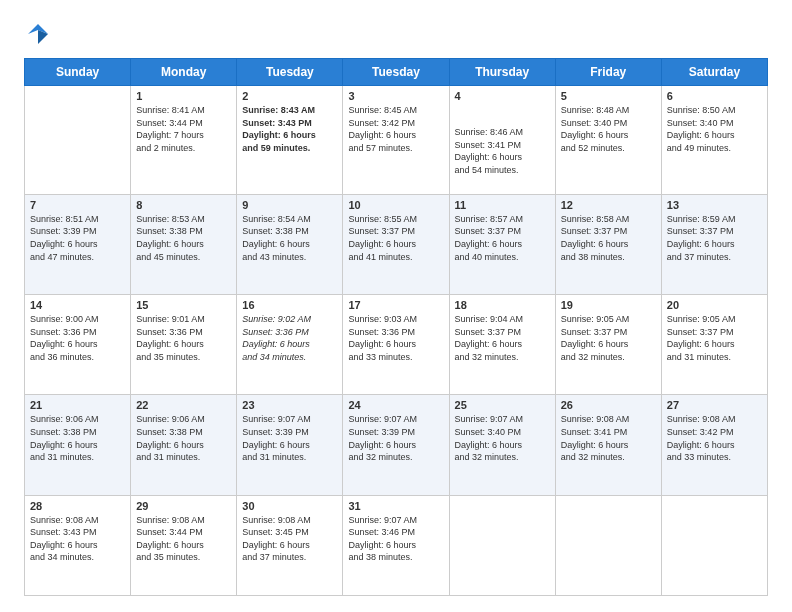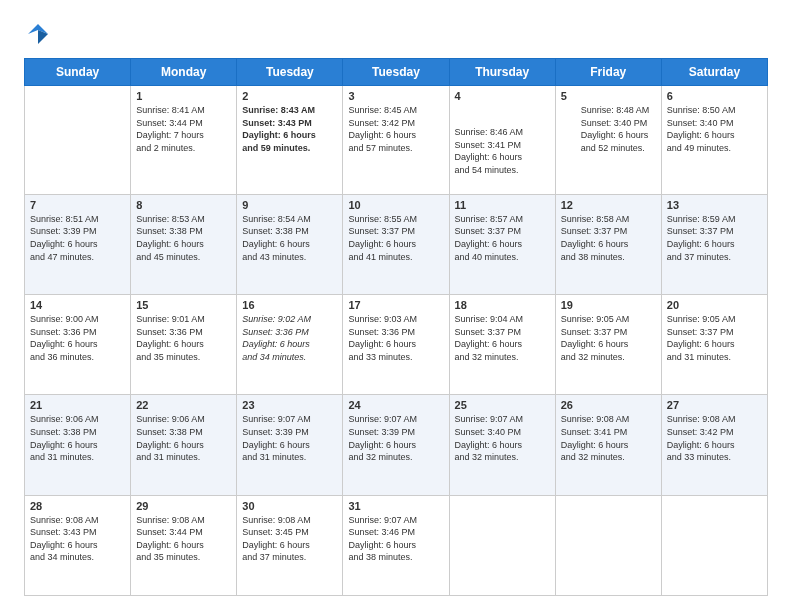--- a/index.html
+++ b/index.html
@@ -155,21 +155,21 @@
           </td>
           <td>
             <span class="day-number">4</span>
             <div class="day-info" style="white-space: pre-line; margin-top: 24px;">Sunrise: 8:46 AM
 Sunset: 3:41 PM
 Daylight: 6 hours
 and 54 minutes.</div>
           </td>
           <td>
             <span class="day-number">5</span>
-            <div class="day-info" style="white-space: pre-line; margin-left: 20px;">Sunrise: 8:48 AM
+            <div class="day-info" style="white-space: pre-line;">Sunrise: 8:48 AM
 Sunset: 3:40 PM
 Daylight: 6 hours
 and 52 minutes.</div>
           </td>
           <td>
             <span class="day-number">6</span>
             <div class="day-info" style="white-space: pre-line;">Sunrise: 8:50 AM
 Sunset: 3:40 PM
 Daylight: 6 hours
 and 49 minutes.</div>

